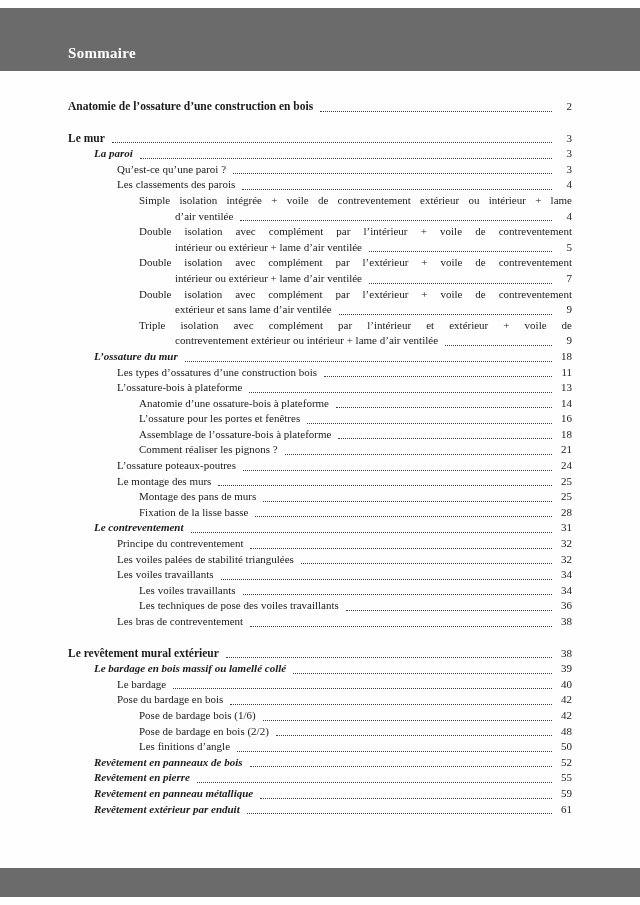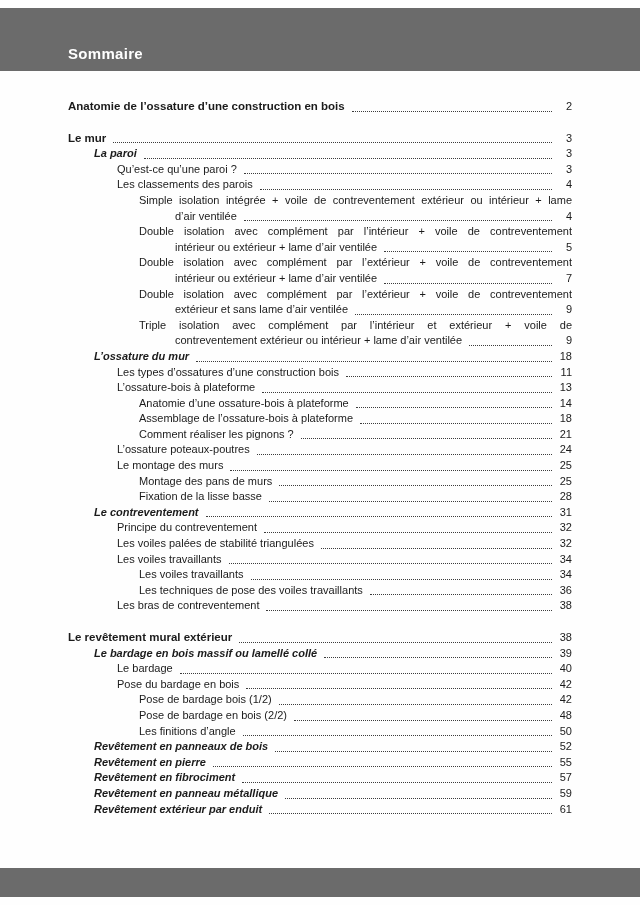--- a/index.html
+++ b/index.html
@@ -3,21 +3,21 @@
 <meta charset="utf-8">
 <style>
   * { margin: 0; padding: 0; box-sizing: border-box; }
   html, body { background: #ffffff; }
   .page {
     position: relative;
     width: 640px;
     height: 905px;
     background: #fefefe;
     overflow: hidden;
-    font-family: Liberation Sans, sans-serif;
+    font-family: Liberation Serif, serif;
     color: #1b1b1b;
     padding-left: 39px;
   }
   .topbar {
     position: absolute;
     top: 8px; left: 0;
     width: 640px; height: 63px;
     background: #6b6b6b;
   }
   .topbar h1 {
@@ -177,20 +177,27 @@
       </div>
       <div class="entry lvl3">
         <div class="row">
           <span class="label">Anatomie d’une ossature-bois à plateforme</span>
           <span class="dots"></span>
           <span class="page-num">14</span>
         </div>
       </div>
       <div class="entry lvl3">
         <div class="row">
+          <span class="label">L’ossature pour les portes et fenêtres</span>
+          <span class="dots"></span>
+          <span class="page-num">16</span>
+        </div>
+      </div>
+      <div class="entry lvl3">
+        <div class="row">
           <span class="label">Assemblage de l’ossature-bois à plateforme</span>
           <span class="dots"></span>
           <span class="page-num">18</span>
         </div>
       </div>
       <div class="entry lvl3">
         <div class="row">
           <span class="label">Comment réaliser les pignons ?</span>
           <span class="dots"></span>
           <span class="page-num">21</span>
@@ -296,21 +303,21 @@
       </div>
       <div class="entry lvl2">
         <div class="row">
           <span class="label">Pose du bardage en bois</span>
           <span class="dots"></span>
           <span class="page-num">42</span>
         </div>
       </div>
       <div class="entry lvl3">
         <div class="row">
-          <span class="label">Pose de bardage bois (1/2)</span>
+          <span class="label">Pose de bardage bois (1/6)</span>
           <span class="dots"></span>
           <span class="page-num">42</span>
         </div>
       </div>
       <div class="entry lvl3">
         <div class="row">
           <span class="label">Pose de bardage en bois (2/2)</span>
           <span class="dots"></span>
           <span class="page-num">48</span>
         </div>
@@ -327,27 +334,20 @@
           <span class="label bi">Revêtement en panneaux de bois</span>
           <span class="dots"></span>
           <span class="page-num">52</span>
         </div>
       </div>
       <div class="entry lvl1">
         <div class="row">
           <span class="label bi">Revêtement en pierre</span>
           <span class="dots"></span>
           <span class="page-num">55</span>
-        </div>
-      </div>
-      <div class="entry lvl1">
-        <div class="row">
-          <span class="label bi">Revêtement en fibrociment</span>
-          <span class="dots"></span>
-          <span class="page-num">57</span>
         </div>
       </div>
       <div class="entry lvl1">
         <div class="row">
           <span class="label bi">Revêtement en panneau métallique</span>
           <span class="dots"></span>
           <span class="page-num">59</span>
         </div>
       </div>
       <div class="entry lvl1">

